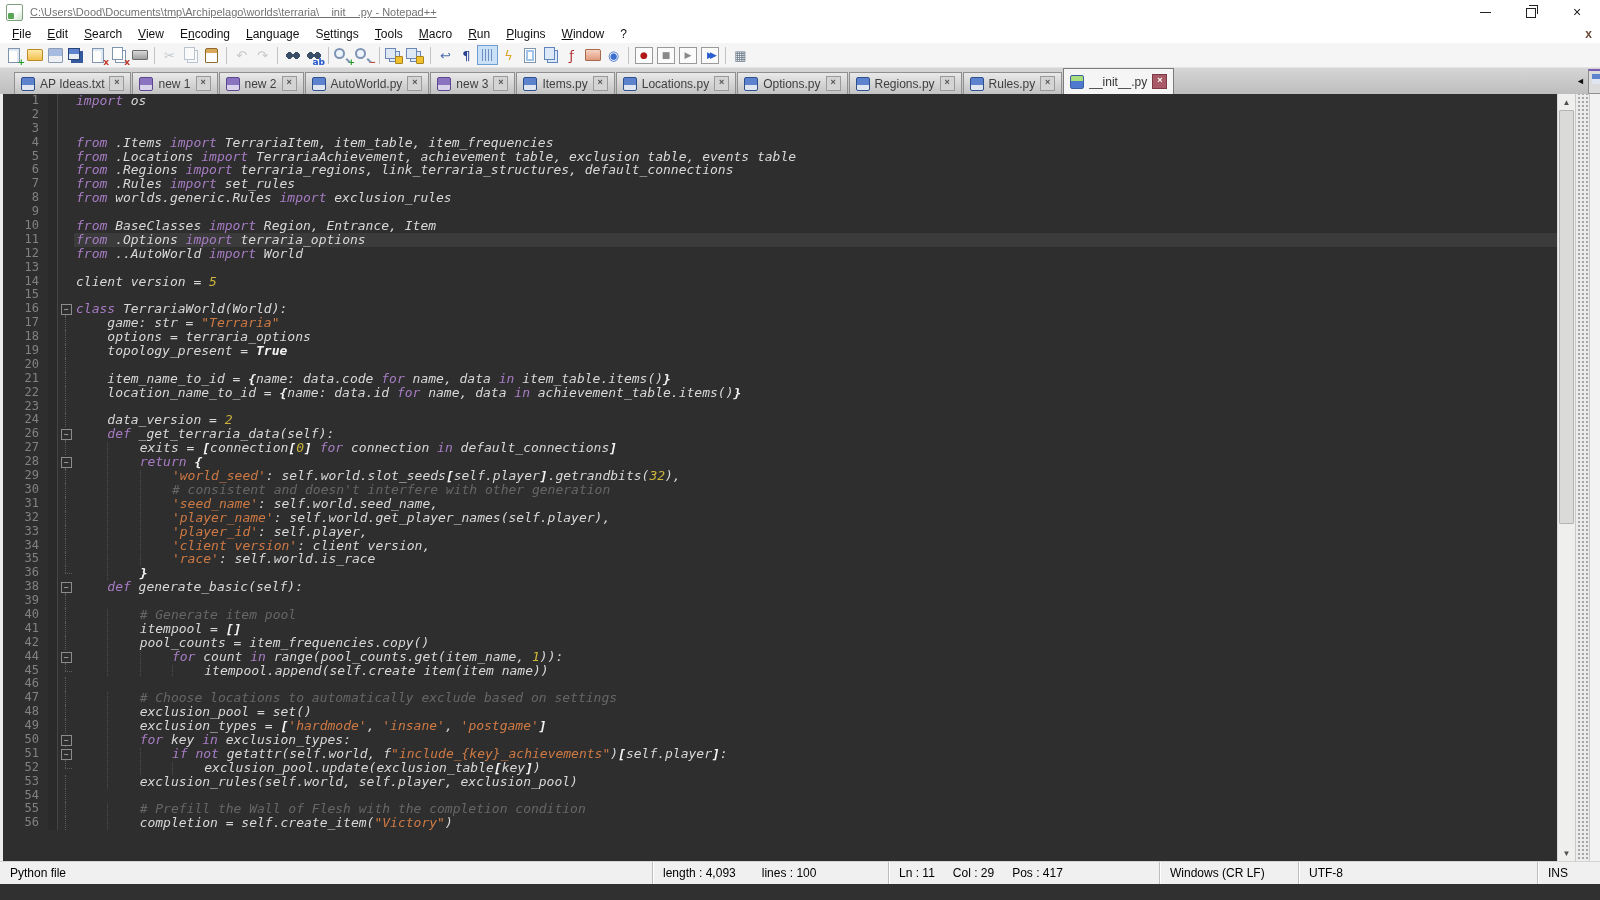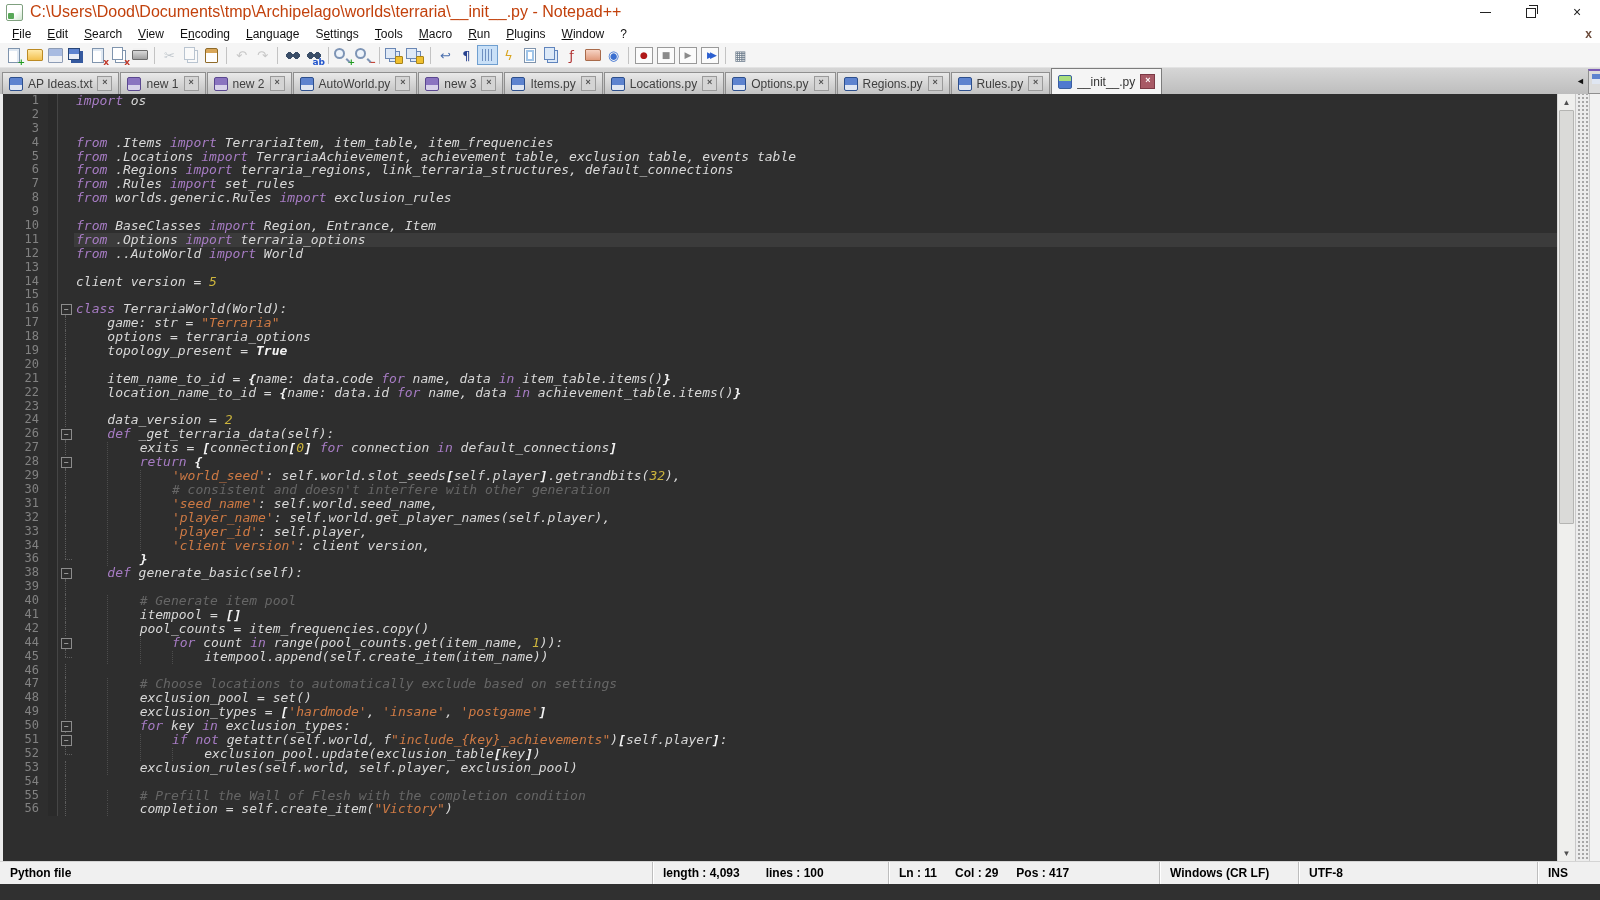--- a/index.html
+++ b/index.html
@@ -3,21 +3,21 @@
 <meta charset="utf-8">
 <style>
   html,body{margin:0;padding:0;}
   body{width:1600px;height:900px;overflow:hidden;background:#343434;font-family:"Liberation Sans",sans-serif;-webkit-font-smoothing:antialiased;}
   .app{width:1600px;height:900px;display:flex;flex-direction:column;}
 
   
   .titlebar{height:24px;background:#ffffff;display:flex;align-items:center;padding-left:6px;flex:none;}
   .np-icon{width:15px;height:15px;background:linear-gradient(135deg,#ffffff 55%,#cfe6cf);border:1px solid #7fa07f;border-radius:2px;position:relative;flex:none;}
   .np-icon::after{content:"";position:absolute;left:1px;bottom:1px;width:6px;height:6px;background:#58a858;border-radius:1px;}
-  .title-text{font-size:16px;color:#c2410c;margin-left:7px;white-space:nowrap;}
+  .title-text{font-size:11px;color:#737373;margin-left:7px;white-space:nowrap;text-decoration:underline;}
   .win-controls{margin-left:auto;display:flex;height:100%;}
   .wc{width:46px;height:100%;display:flex;align-items:center;justify-content:center;color:#222;}
   .wc-min i{display:block;width:11px;height:0;border-bottom:1px solid #222;}
   .wc-restore i{display:block;width:8px;height:8px;border:1px solid #222;position:relative;background:#fff;margin-top:2px;}
   .wc-restore i::before{content:"";position:absolute;left:2px;top:-4px;width:8px;height:8px;border:1px solid #222;border-bottom:none;border-left:none;}
   .wc-close{font-size:14px;}
 
   
   .menubar{height:19px;background:#ffffff;display:flex;align-items:center;padding-left:4px;flex:none;}
   .menu-items{display:flex;align-items:center;}
@@ -44,21 +44,21 @@
   .g-paste::before{content:"";width:11px;height:13px;background:linear-gradient(#d9a75a 30%,#ffffff 30%);border:1px solid #8f6a28;border-radius:2px 2px 1px 1px;}
   .g-bino::before{content:"";width:14px;height:9px;background:radial-gradient(circle 3.5px at 3.5px 4.5px,#3a4e68 98%,transparent),radial-gradient(circle 3.5px at 10.5px 4.5px,#3a4e68 98%,transparent);}
   .g-mag::before{content:"";width:7px;height:7px;border:2px solid #7d94b5;border-radius:50%;background:#eef4fb;margin:-4px 4px 0 -4px;}
   .g-mag::after{content:"";position:absolute;width:2px;height:5px;background:#7d94b5;right:4px;bottom:1px;transform:rotate(-45deg);}
   .g-sync::before{content:"";width:9px;height:9px;border:1px solid #6a87b5;background:#dfe9f6;margin:-4px 4px 0 -4px;box-shadow:4px 3px 0 -1px #dfe9f6,4px 3px 0 0 #6a87b5;}
   .g-sync::after{content:"";position:absolute;right:1px;bottom:0;width:6px;height:6px;background:#f0c02f;border:1px solid #a8841a;border-radius:1px;}
   .g-guide::before{content:"";width:11px;height:12px;background:repeating-linear-gradient(90deg,#6f8fc0 0 1px,transparent 1px 3px);}
   .g-map::before{content:"";width:10px;height:13px;background:#fff;border:1px solid #7f94ad;box-shadow:inset 0 0 0 1px #fff,inset 0 0 0 3px #9fc4e8;}
 
   
-  .tabbar{height:26px;background:linear-gradient(#d6d6d6,#bdbdbd);display:flex;align-items:flex-end;padding-left:2px;flex:none;position:relative;}
+  .tabbar{height:26px;background:linear-gradient(#d6d6d6,#bdbdbd);display:flex;align-items:flex-end;padding-left:14px;flex:none;position:relative;}
   .tabs{display:flex;align-items:flex-end;height:100%;}
   .tab{display:flex;align-items:center;gap:5px;padding:0 6px;border:1px solid #8f8f8f;border-bottom:none;background:linear-gradient(#e9e9e9,#c2c2c2);height:21px;margin-right:1px;font-size:12px;color:#3f3f3f;white-space:nowrap;flex:none;}
   .tab.active{background:#f5f5f5;height:25px;color:#333;border-color:#7c7c7c;}
   .tab-disk{width:12px;height:12px;border-radius:2px;position:relative;flex:none;background:linear-gradient(#5d83cf 55%,#dfe6f2 55%);border:1px solid #2d4f8c;}
   .tab-disk.new{background:linear-gradient(#8a74c0 55%,#d8d2ea 55%);border-color:#5a478f;}
   .tab-disk.active{background:linear-gradient(#a9de7d 40%,#4f79cf 40%);border-color:#3a5f9f;}
   .tab-x{width:13px;height:13px;border:1px solid #9a9a9a;background:#d4d4d4;color:#4f4f4f;font-size:9px;font-weight:bold;line-height:11px;text-align:center;flex:none;}
   .tab.active .tab-x{background:#a85a66;color:#fff;border-color:#7c3a46;}
   .tab-scrollers{margin-left:auto;display:flex;align-items:center;gap:3px;height:100%;}
   .tab-scroll-left{font-size:9px;color:#111;}
@@ -91,21 +91,21 @@
   
   .vscroll{width:17px;flex:none;background:#efefed;display:flex;flex-direction:column;border-left:1px solid #d8d8d8;}
   .vs-arrow{height:16px;flex:none;display:flex;align-items:center;justify-content:center;font-size:8px;color:#4f4f4f;}
   .vs-track{flex:1;position:relative;}
   .vs-thumb{position:absolute;left:1px;right:1px;top:0;height:56%;background:#dadad8;border:1px solid #b4b4b2;border-radius:1px;}
   .grip{width:13px;flex:none;background-color:#ececec;background-image:radial-gradient(#a6a6a6 1px,transparent 1.2px);background-size:4px 4px;background-position:1px 2px;border-left:1px solid #c9c9c9;}
   .edge{width:10px;flex:none;background:#f2f2f2;border-left:1px solid #c9c9c9;}
 
   
   .statusbar{height:22px;flex:none;background:#f0f0f0;border-top:1px solid #d4d4d4;display:flex;align-items:center;font-size:12px;color:#000;}
-  .sb-cell{height:100%;display:flex;align-items:center;padding:0 10px;border-left:1px solid #bdbdbd;box-shadow:inset 1px 0 0 #ffffff;white-space:nowrap;font-weight:bold;}
+  .sb-cell{height:100%;display:flex;align-items:center;padding:0 10px;border-left:1px solid #bdbdbd;box-shadow:inset 1px 0 0 #ffffff;white-space:nowrap;}
   .sb-doc{flex:1;border-left:none;box-shadow:none;}
   .sb-size{width:215px;gap:26px;}
   .sb-pos{width:250px;gap:18px;}
   .sb-eol{width:118px;}
   .sb-enc{width:218px;}
   .sb-ins{width:42px;}
   .bottomstrip{height:16px;flex:none;background:#303030;}
 </style>
 </head>
 <body>
@@ -460,20 +460,26 @@
           <span class="fold v"></span>
           <span class="codetext"><span class="ig first">    </span><span class="ig">    </span><span class="ig">    </span><span class="tk-s">'player_id'</span><span class="tk-d">: self.player,</span></span>
         </div>
         <div class="ln-row">
           <span class="lnum">34</span>
           <span class="bm"></span>
           <span class="fold v"></span>
           <span class="codetext"><span class="ig first">    </span><span class="ig">    </span><span class="ig">    </span><span class="tk-s">'client_version'</span><span class="tk-d">: client_version,</span></span>
         </div>
         <div class="ln-row">
+          <span class="lnum">35</span>
+          <span class="bm"></span>
+          <span class="fold v"></span>
+          <span class="codetext"><span class="ig first">    </span><span class="ig">    </span><span class="ig">    </span><span class="tk-s">'race'</span><span class="tk-d">: self.world.is_race</span></span>
+        </div>
+        <div class="ln-row">
           <span class="lnum">36</span>
           <span class="bm"></span>
           <span class="fold end"></span>
           <span class="codetext"><span class="ig first">    </span><span class="ig">    </span><span class="tk-b">}</span></span>
         </div>
         <div class="ln-row">
           <span class="lnum">38</span>
           <span class="bm"></span>
           <span class="fold box"></span>
           <span class="codetext"><span class="ig first">    </span><span class="tk-k">def</span><span class="tk-d"> generate_basic(self):</span></span>

